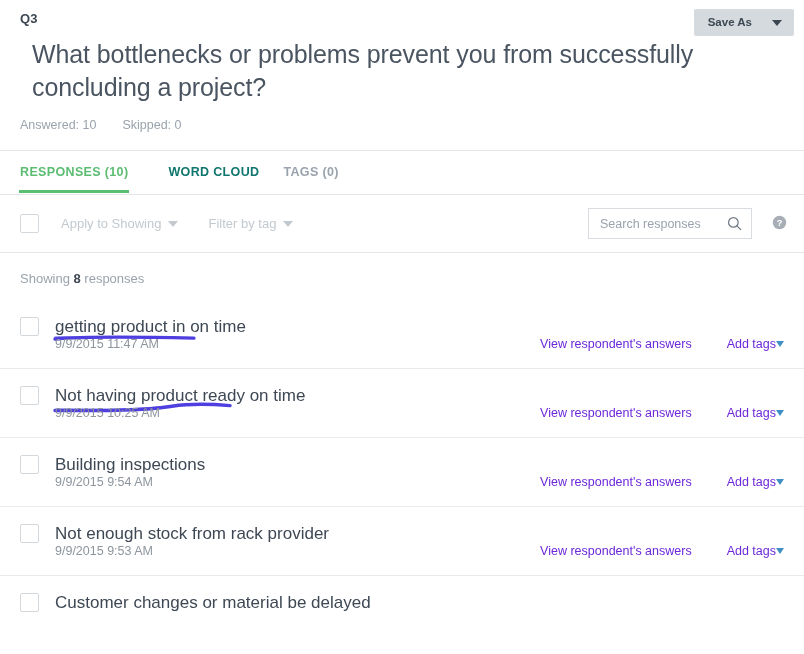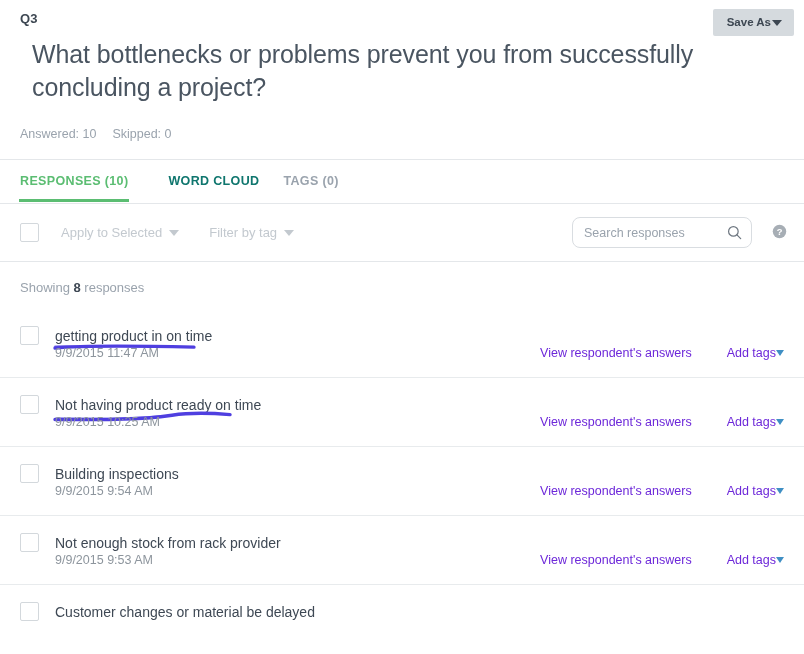--- a/index.html
+++ b/index.html
@@ -33,43 +33,43 @@
   .qtitle {
     font-size: 25px;
     font-weight: 400;
     color: #4a5561;
     line-height: 1.30;
     margin: 12px;
     max-width: 760px;
     letter-spacing: -0.1px;
   }
   .meta-row {
-    margin-top: 24px;
+    margin-top: 15px;
     font-size: 12.5px;
     color: #9aa3ad;
     display: flex;
-    gap: 16px;
+    gap: 26px;
   }
   .meta-row span { white-space: nowrap; }
 
   .save-as-btn {
     position: absolute;
     top: 9px;
     right: 10px;
     background: #d5dade;
     color: #3d4752;
     border: none;
     border-radius: 2px;
     font-family: "Liberation Sans", sans-serif;
     font-size: 11.5px;
     font-weight: bold;
     padding: 7px 12px 7px 14px;
     display: flex;
     align-items: center;
-    gap: 1px;
+    gap: 20px;
     cursor: pointer;
     line-height: 13px;
   }
   .caret-dark {
     width: 0; height: 0;
     border-left: 5px solid transparent;
     border-right: 5px solid transparent;
     border-top: 6px solid #3d4752;
   }
 
@@ -155,24 +155,24 @@
     width: 0; height: 0;
     border-left: 5px solid transparent;
     border-right: 5px solid transparent;
     border-top: 6px solid #c3c9cf;
   }
 
   .search-wrap {
     position: absolute;
     right: 52px;
     top: 13px;
-    width: 180px;
+    width: 164px;
     height: 31px;
     border: 1px solid #d9dde1;
-    border-radius: 8px;
+    border-radius: 0;
     background: #fff;
     display: flex;
     align-items: center;
     padding: 0 9px;
     box-sizing: border-box;
   }
   .search-wrap input {
     border: none;
     outline: none;
     flex: 1;
@@ -207,21 +207,21 @@
     box-sizing: border-box;
     border-top: 1px solid #e8ebed;
   }
   .resp-row:first-child { border-top: none; }
   .resp-top {
     display: flex;
     align-items: flex-start;
     gap: 16px;
   }
   .resp-text {
-    font-size: 14px;
+    font-size: 17px;
     color: #3e4854;
     line-height: 16px;
     padding-top: 2px;
     position: relative;
   }
   .ann {
     position: absolute;
     left: -3px;
     top: 15px;
     pointer-events: none;
@@ -287,21 +287,21 @@
   <div class="tabs">
     <div class="tab active">RESPONSES (10)</div>
     <div class="tab dark">WORD CLOUD</div>
     <div class="tab muted">TAGS (0)</div>
   </div>
 </div>
 
 <div class="toolbar">
   <div class="cb"></div>
   <div class="dropdown-muted">
-    <span>Apply to Selected</span>
+    <span>Apply to Showing</span>
     <span class="caret-muted"></span>
   </div>
   <div class="dropdown-muted">
     <span>Filter by tag</span>
     <span class="caret-muted"></span>
   </div>
 
   <div class="search-wrap">
     <input type="text" placeholder="Search responses" style="">
     <svg class="search-icon" width="15" height="15" viewBox="0 0 16 16">

